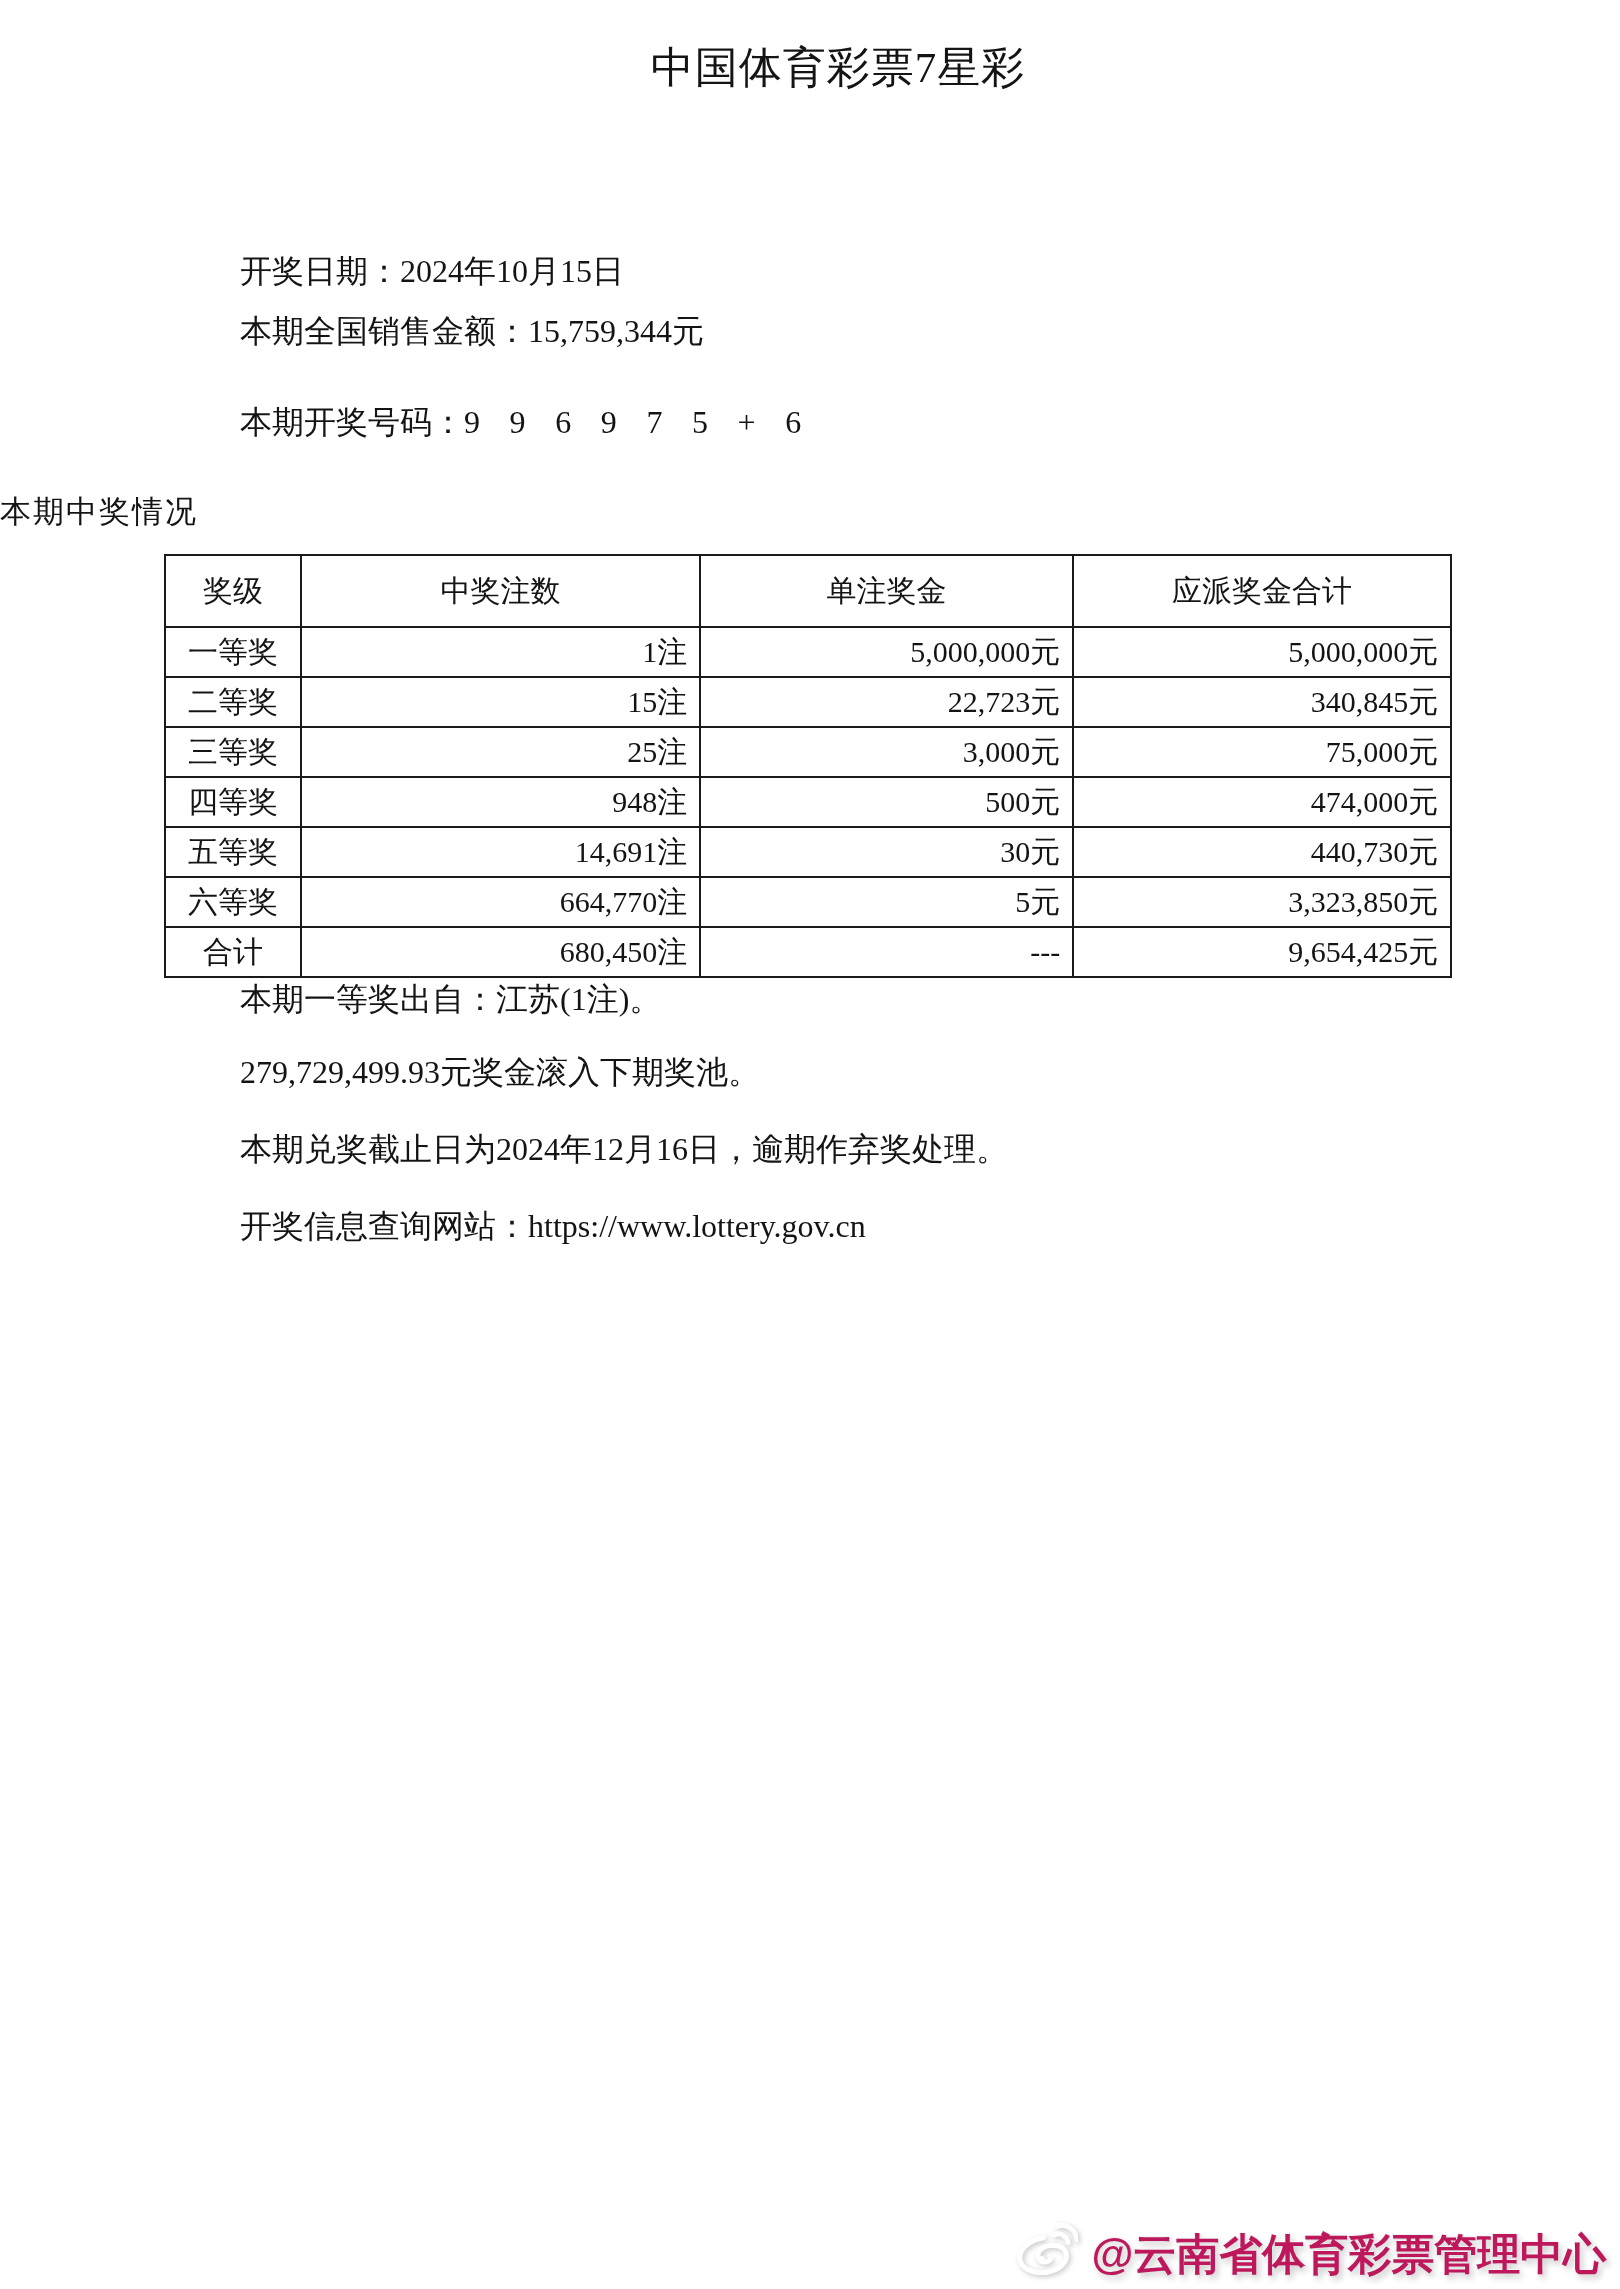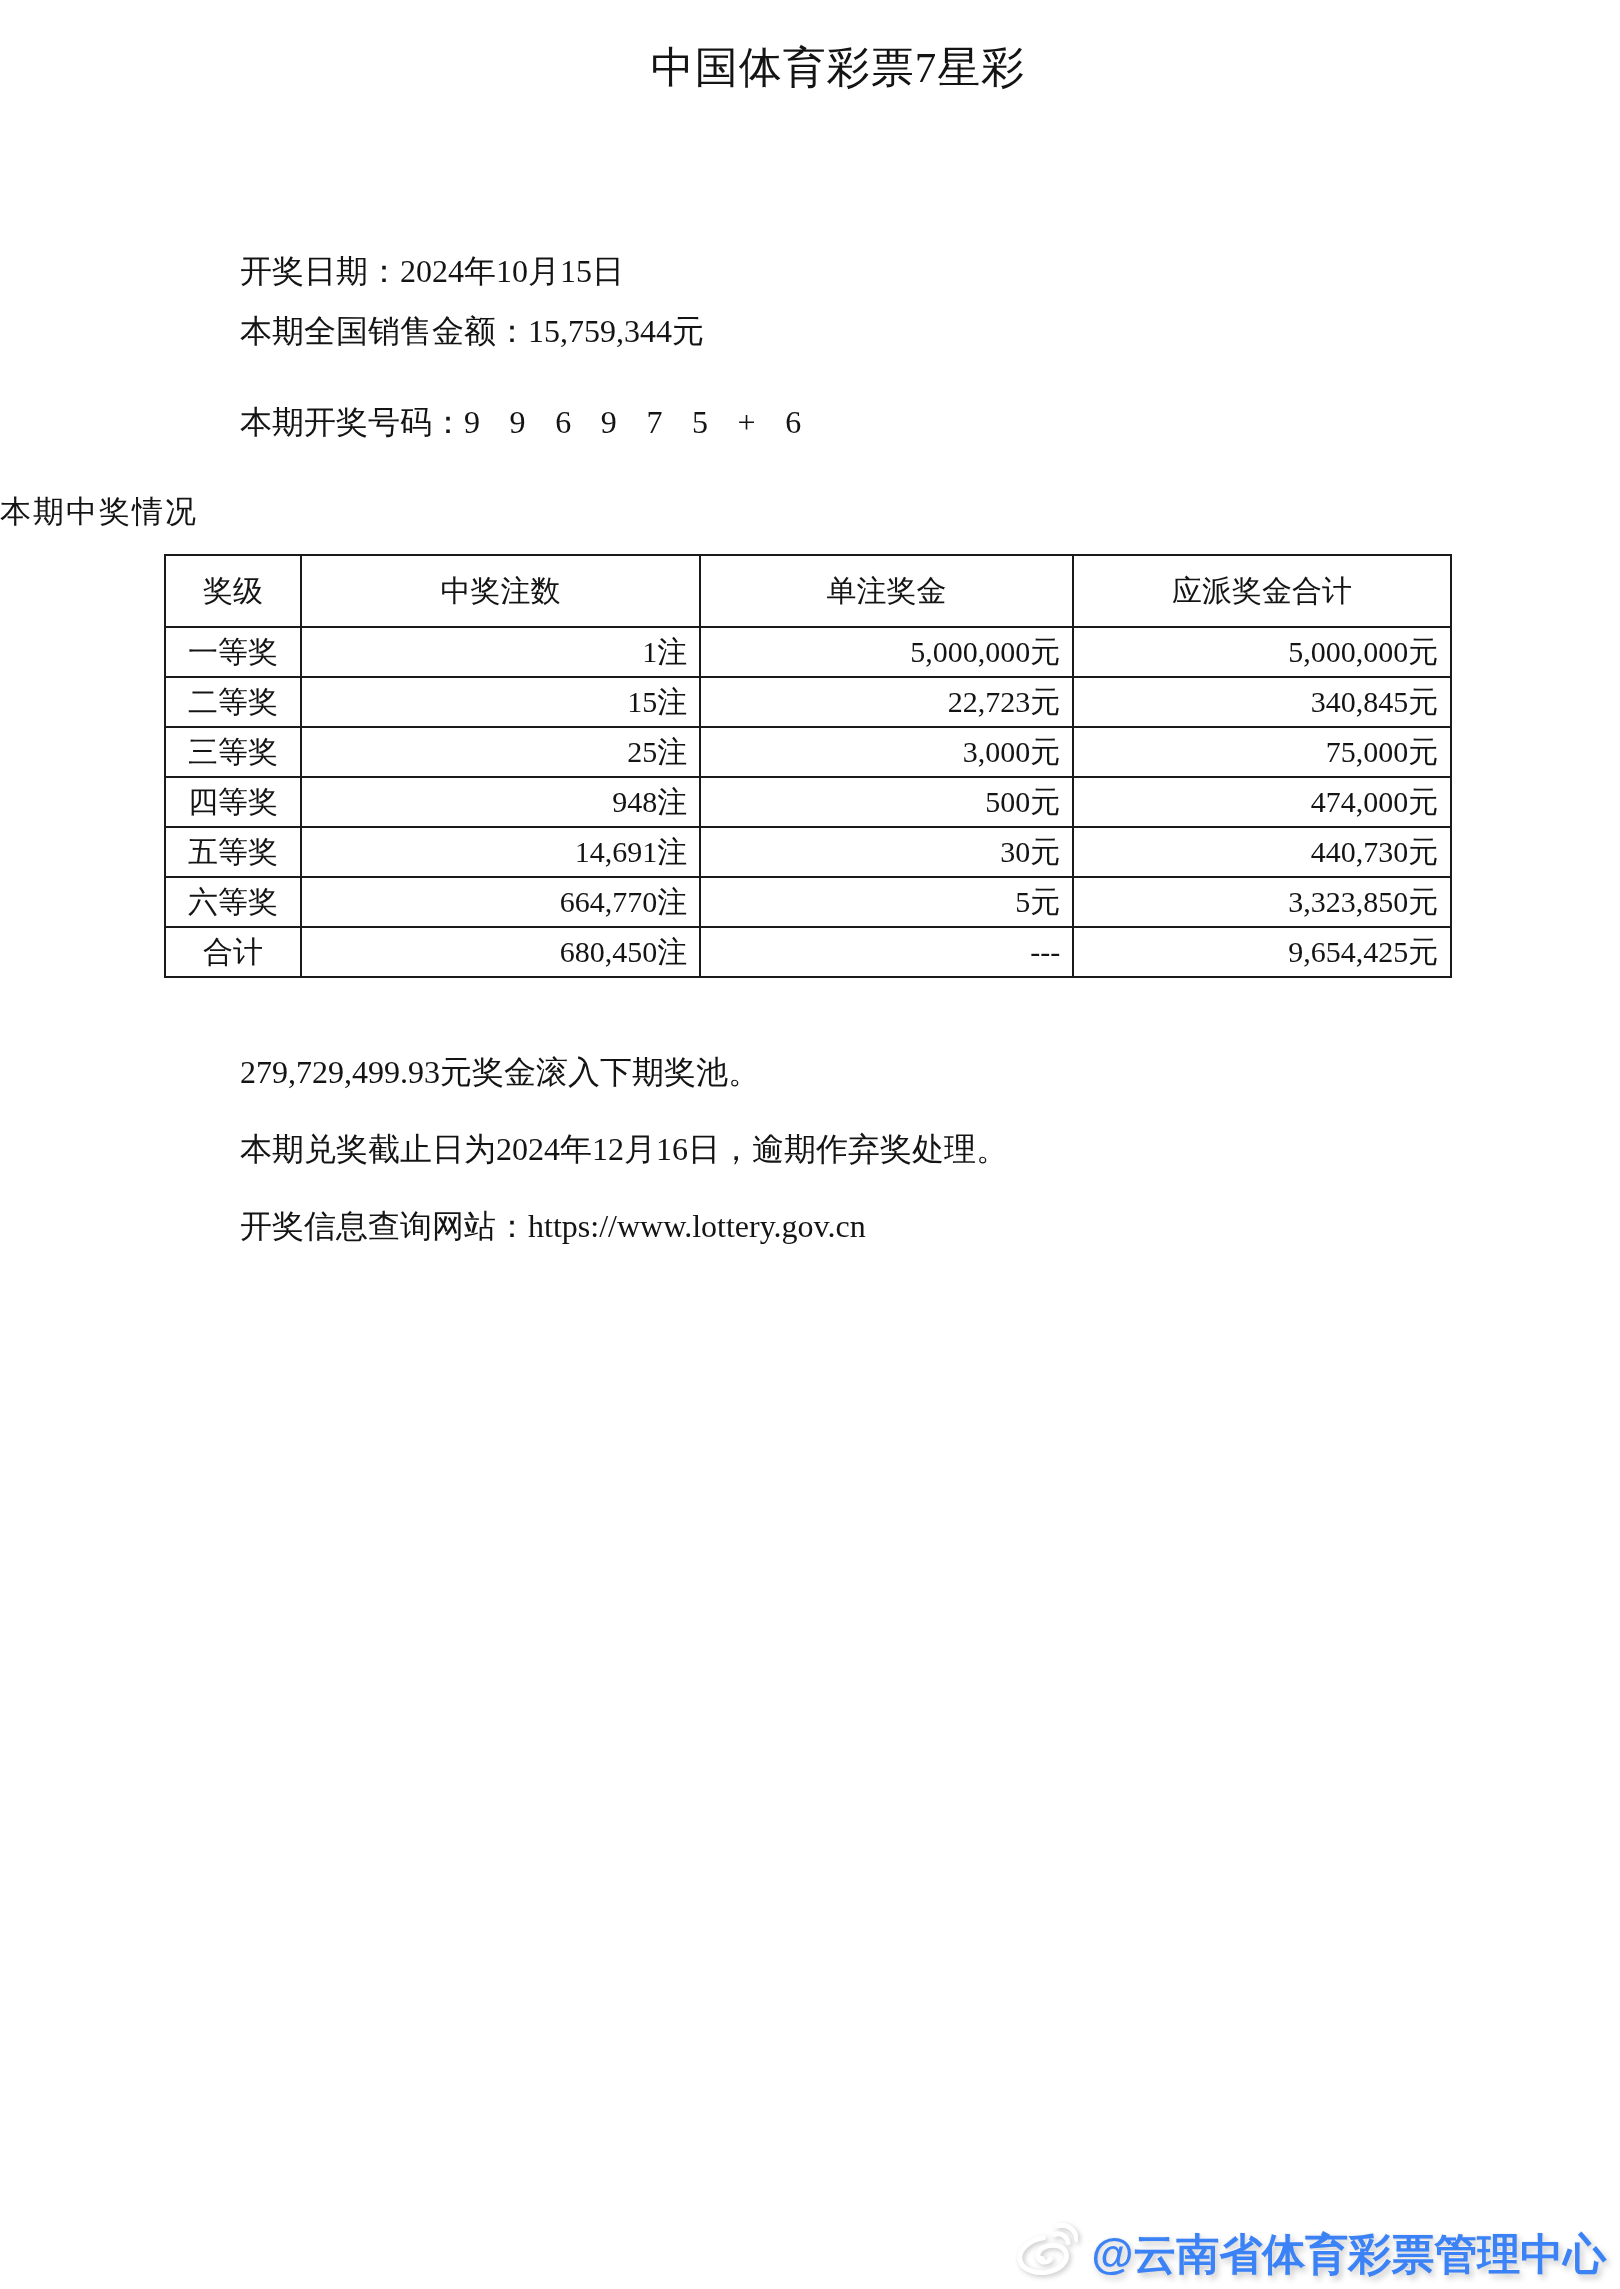--- a/index.html
+++ b/index.html
@@ -62,21 +62,21 @@
   }
   .note-1{top:978px;}
   .note-2{top:1051px;}
   .note-3{top:1128px;}
   .note-4{top:1205px;}
   .watermark{
     position:absolute; right:13.7px; bottom:3.9px;
     display:flex; align-items:center; gap:13.7px;
     font-family:"Liberation Sans","DejaVu Sans",sans-serif;
     font-weight:700; font-size:43px;
-    color:#3b82f6;
+    color:#be185d;
     text-shadow:1px 1px 0 #e0e0e0, -1px -1px 0 #f3f3f3, 2.9px 3.9px 5.9px rgba(0,0,0,0.22);
     white-space:nowrap;
   }
   .weibo-icon-svg{
     filter:drop-shadow(2px 2.9px 2.9px rgba(0,0,0,0.22));
   }
 </style>
 </head>
 <body>
 
@@ -152,20 +152,21 @@
       </tr>
       <tr>
         <td class="c-level">合计</td>
         <td class="c-num">680,450注</td>
         <td class="c-num">---</td>
         <td class="c-num">9,654,425元</td>
       </tr>
     </tbody>
   </table>
 
+  <p class="note note-1">本期一等奖出自：江苏(1注)。</p>
   <p class="note note-2">279,729,499.93元奖金滚入下期奖池。</p>
   <p class="note note-3">本期兑奖截止日为2024年12月16日，逾期作弃奖处理。</p>
   <p class="note note-4">开奖信息查询网站：https://www.lottery.gov.cn</p>
 
   <div class="watermark">
     <span>
       <svg class="weibo-icon-svg" width="63" height="53" viewBox="0 0 64 54" xmlns="http://www.w3.org/2000/svg">
         <g fill="none" stroke="#ffffff" stroke-width="5" stroke-linecap="round">
           <path d="M29 15 C14 17 3 28 5 38 C7 48 22 52 33 50 C45 48 54 40 52 31 C50 23 39 21 31 24 C25 26 22 31 24 36 C26 41 33 41 36 37"></path>
           <path d="M40 12 C46 9 53 13 54 20"></path>

